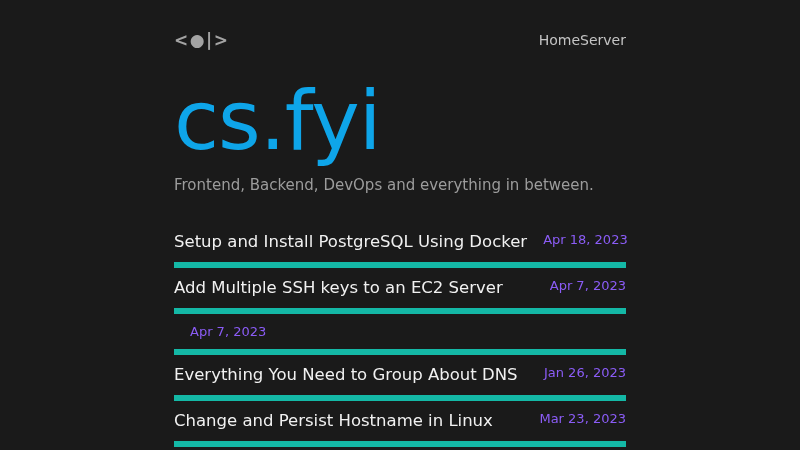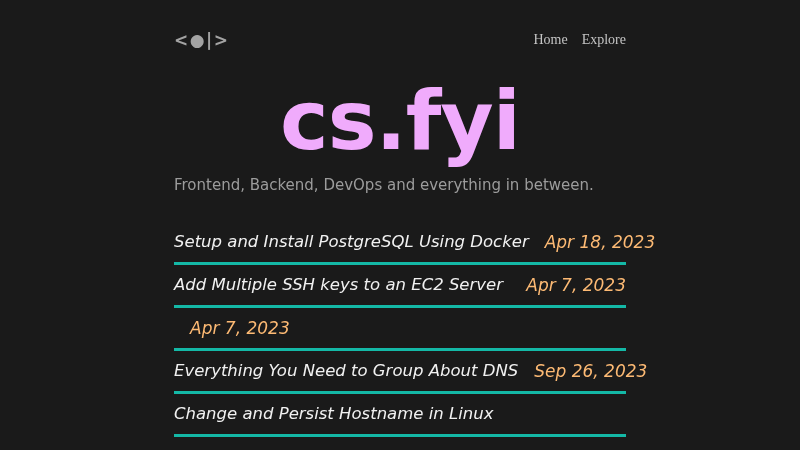--- a/index.html
+++ b/index.html
@@ -26,82 +26,78 @@
     color: #a3a3a3;
     font-weight: 700;
     font-size: 17px;
     letter-spacing: 1.5px;
     cursor: pointer;
     text-decoration: none;
     user-select: none;
   }
   .nav {
     display: flex;
-    gap: 14px;
-    font-family: Liberation Serif, serif;
   }
   .nav a {
     color: #c4c4c4;
     font-size: 14px;
     text-decoration: none;
     cursor: pointer;
   }
   
   .hero-title {
     margin-top: 22px;
     font-size: 82px;
-    font-weight: 700;
+    font-weight: 400;
     line-height: 1.2;
     letter-spacing: -1px;
-    color: #f0abfc;
-    text-align: center;
+    color: #0ea5e9;
   }
   .hero-subtitle {
     margin-top: 6px;
     font-size: 15px;
     color: #9c9c9c;
   }
   
   .post-list {
     margin-top: 28px;
     list-style: none;
   }
   .post-row {
     display: flex;
     justify-content: space-between;
     align-items: flex-start;
     padding: 10px 0;
-    border-bottom: 3px solid #14b8a6;
+    border-bottom: 6px solid #14b8a6;
     cursor: pointer;
     text-decoration: none;
-    font-style: italic;
   }
   .post-title {
     font-size: 16.5px;
     color: #f1f1f1;
     line-height: 20px;
     white-space: nowrap;
   }
   .post-date {
-    font-size: 17px;
-    color: #fdba74;
+    font-size: 13px;
+    color: #8b5cf6;
     white-space: nowrap;
     padding-left: 16px;
   }
 </style>
 </head>
 <body>
 
 <div class="container">
 
   <div class="header">
     <a class="logo">&lt;●|&gt;</a>
     <nav class="nav">
       <a>Home</a>
-      <a>Explore</a>
+      <a>Server</a>
     </nav>
   </div>
 
   <h1 class="hero-title">cs.fyi</h1>
 
   <p class="hero-subtitle">Frontend, Backend, DevOps and everything in between.</p>
 
   <ul class="post-list">
 
       <li>
@@ -121,24 +117,25 @@
       <li>
         <a class="post-row">
           <span class="post-date">Apr 7, 2023</span>
         </a>
       </li>
 
 
       <li>
         <a class="post-row">
           <span class="post-title">Everything You Need to Group About DNS</span>
-          <span class="post-date">Sep 26, 2023</span>
+          <span class="post-date">Jan 26, 2023</span>
         </a>
       </li>
 
       <li>
         <a class="post-row">
           <span class="post-title">Change and Persist Hostname in Linux</span>
+          <span class="post-date">Mar 23, 2023</span>
         </a>
       </li>
     </ul>
 
 </div>
 
 </body></html>

